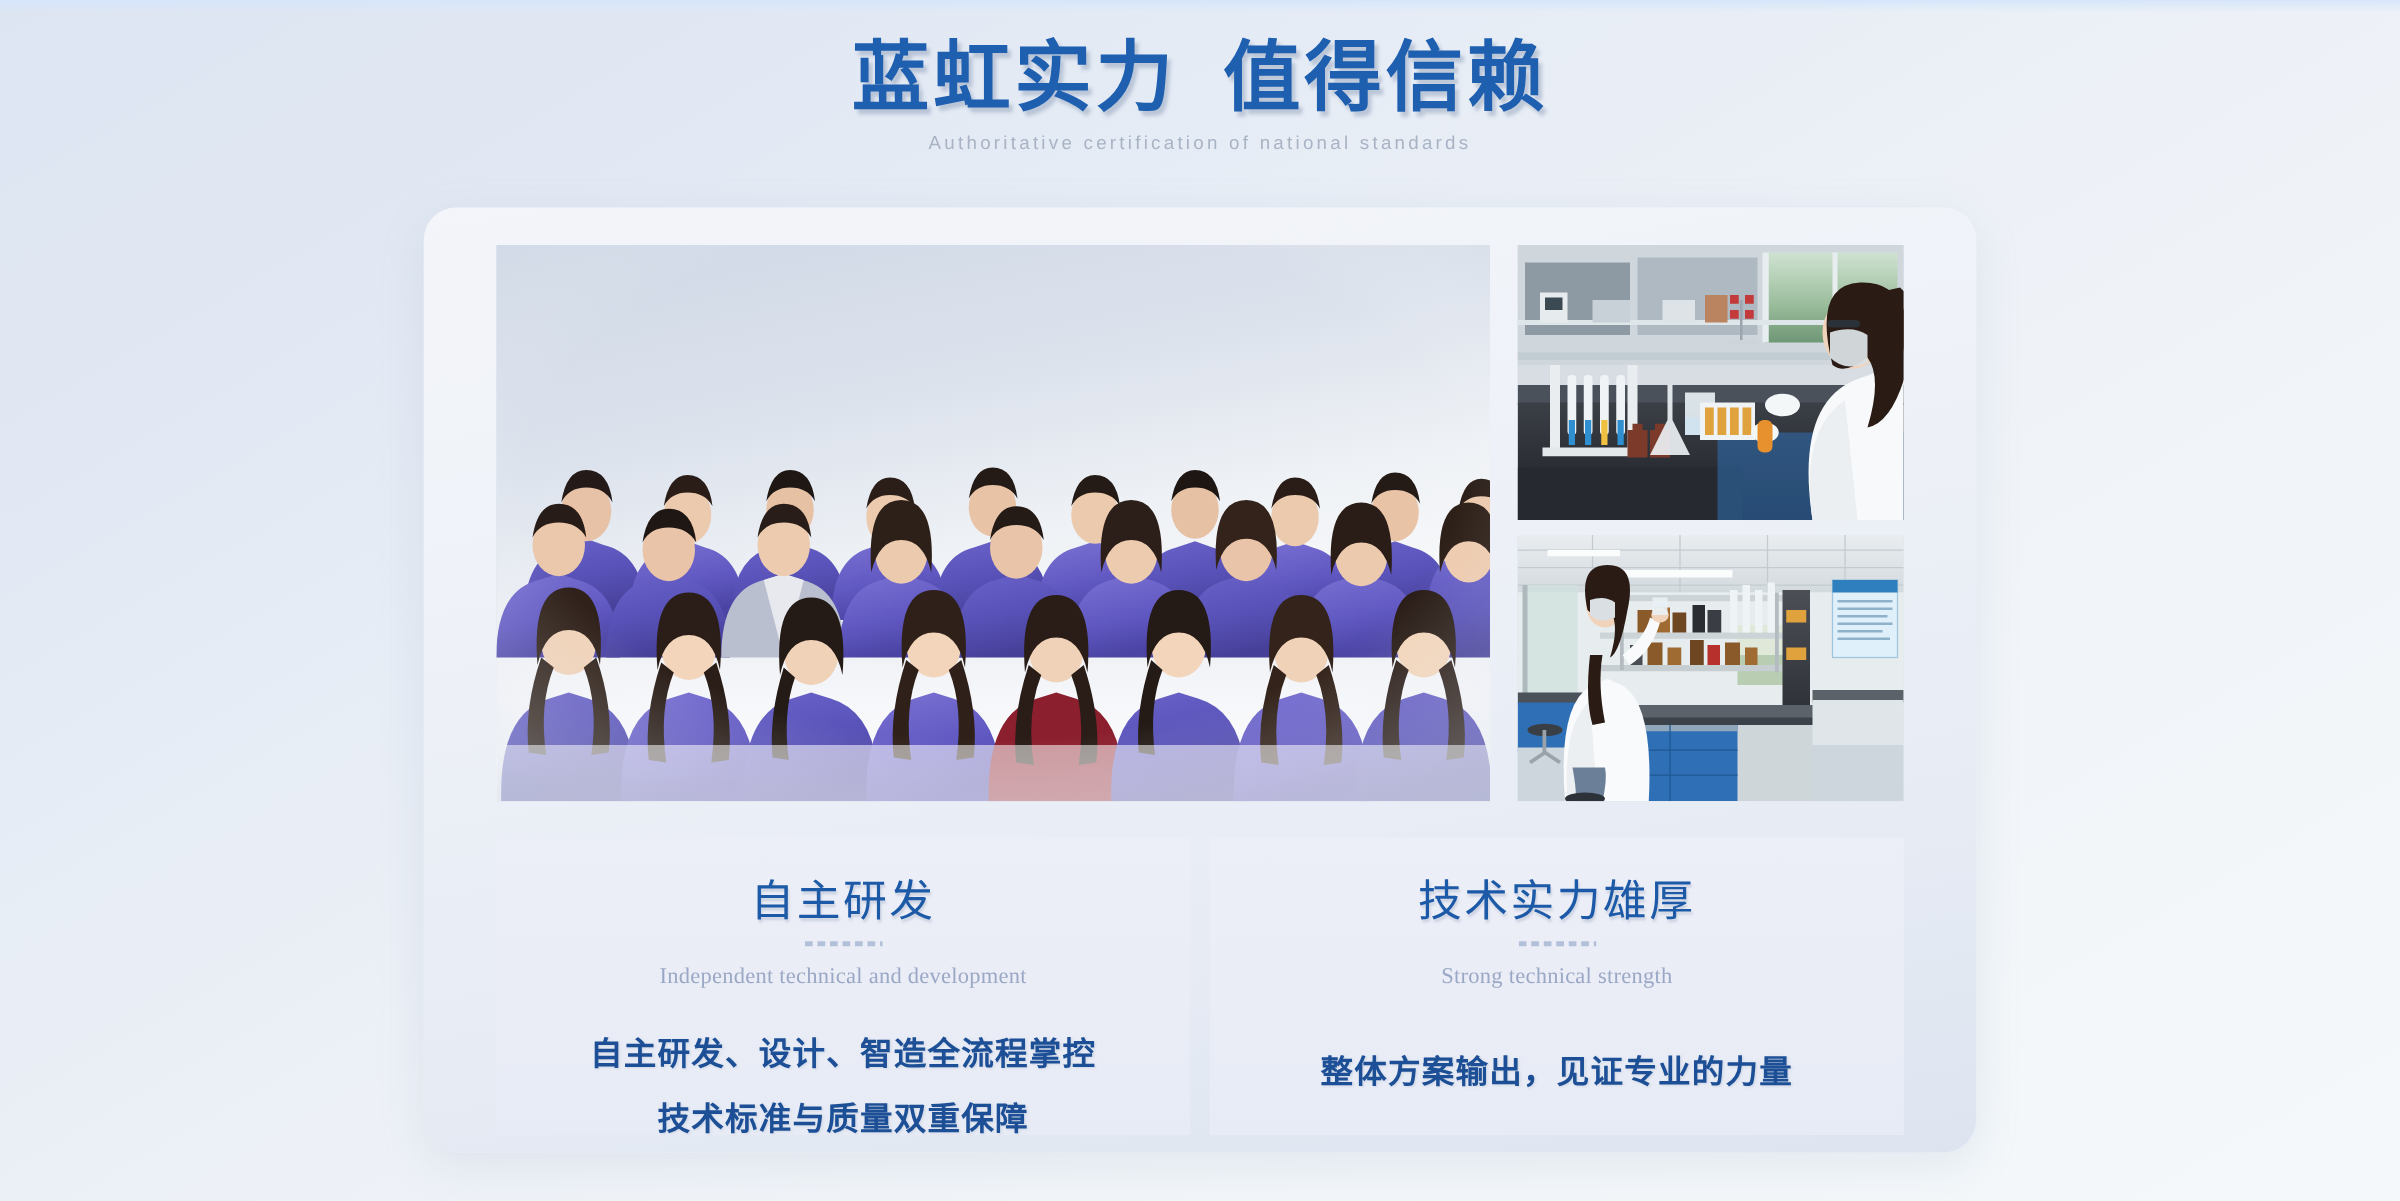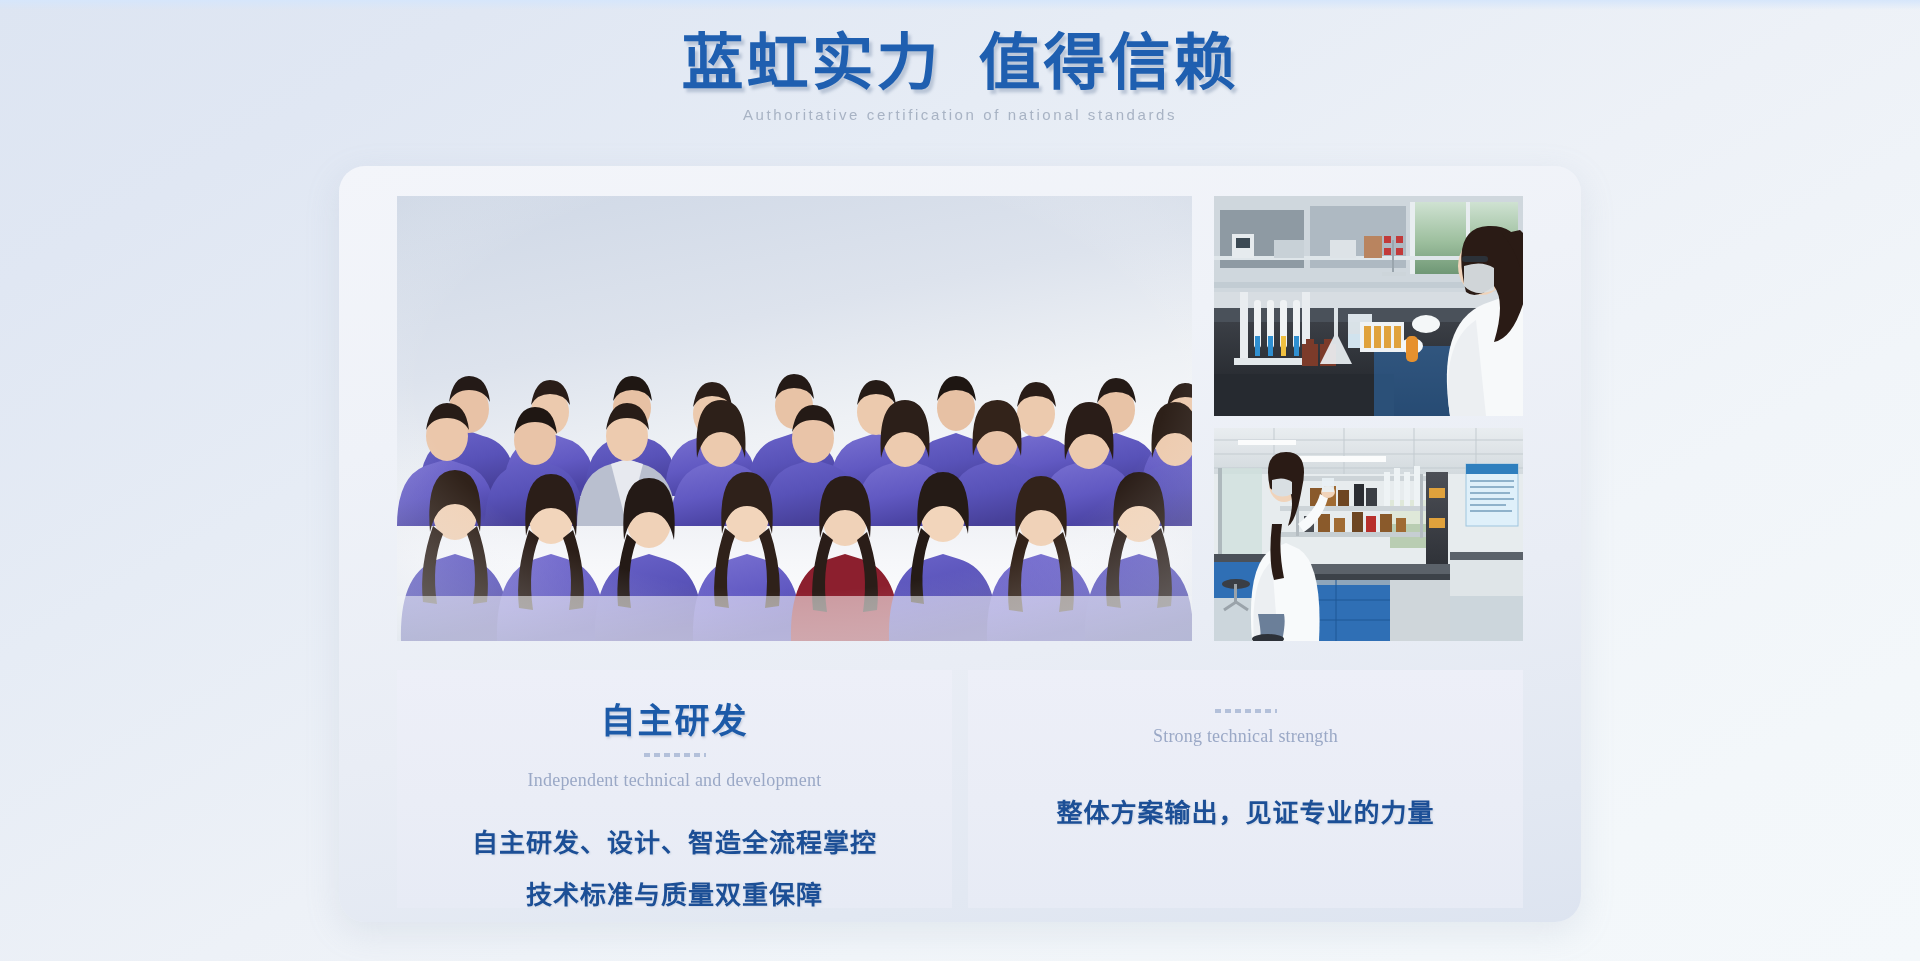--- a/index.html
+++ b/index.html
@@ -126,21 +126,21 @@
   }
   .info-card {
     flex: 1 1 0;
     background: linear-gradient(180deg, #edeff8 0%, #eaedf6 55%, #e7ebf5 100%);
     padding: 30px 24px 0 24px;
     box-sizing: border-box;
     text-align: center;
   }
   .card-title {
     font-family: "Liberation Serif", "DejaVu Serif", serif;
-    font-weight: bold;
+    font-weight: normal;
     font-size: 35px;
     line-height: 44px;
     letter-spacing: 2px;
     color: #1c5aa8;
     text-shadow: 1px 2px 2px rgba(140,155,180,0.35);
   }
   .dot-divider {
     margin: 9px auto 0 auto;
     width: 62px;
     height: 4px;
@@ -605,20 +605,21 @@
 
       <div class="info-card">
         <div class="card-title">自主研发</div>
         <div class="dot-divider"></div>
         <div class="card-en">Independent technical and development</div>
         <div class="card-desc">自主研发、设计、智造全流程掌控
 技术标准与质量双重保障</div>
       </div>
 
       <div class="info-card">
+        <div class="card-title">技术实力雄厚</div>
         <div class="dot-divider"></div>
         <div class="card-en">Strong technical strength</div>
         <div class="card-desc single">整体方案输出，见证专业的力量</div>
       </div>
     </div>
 
   </div>
 </div>
 
 </body></html>

